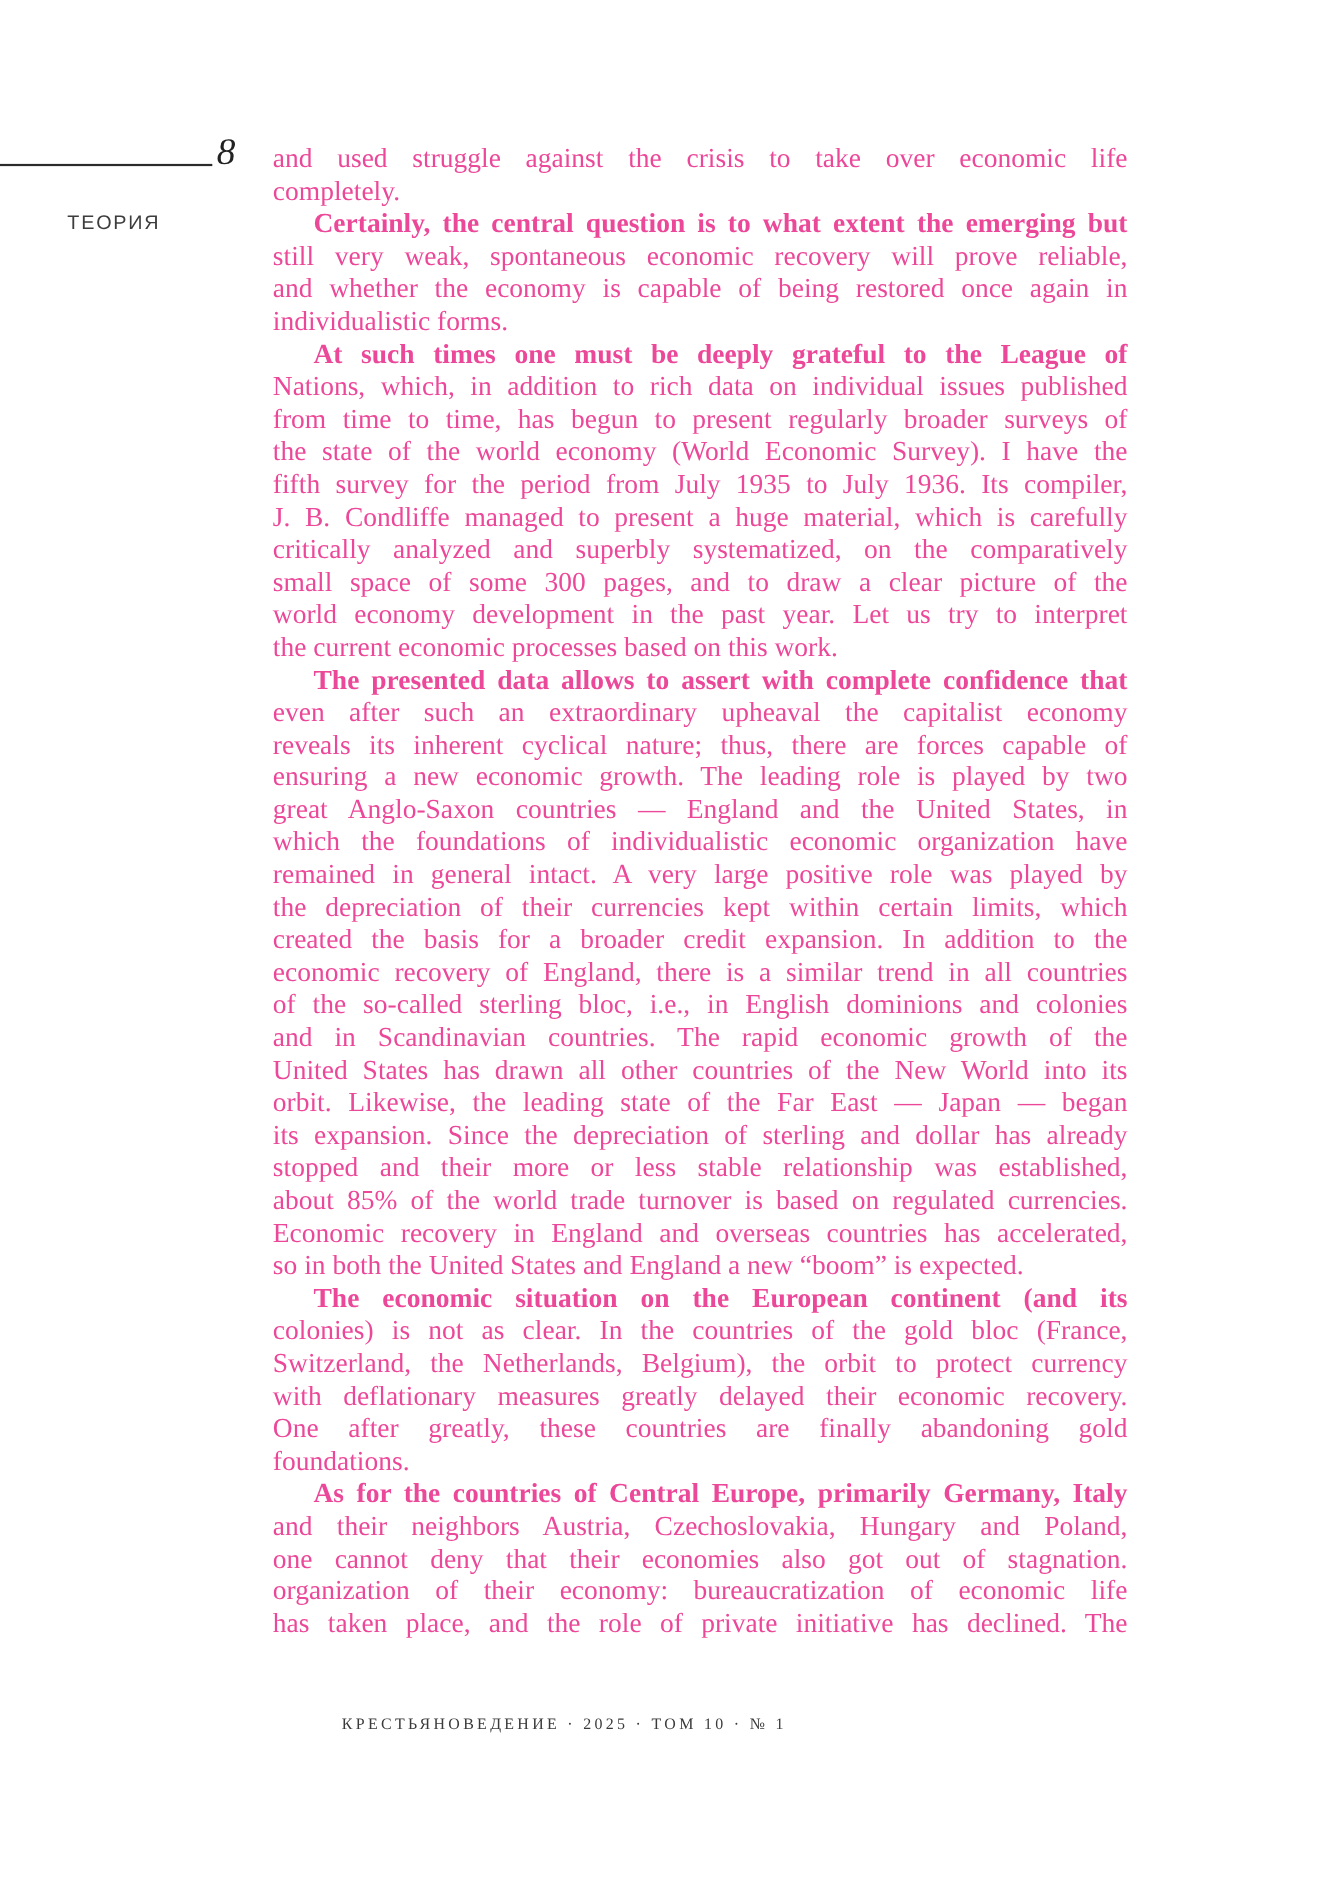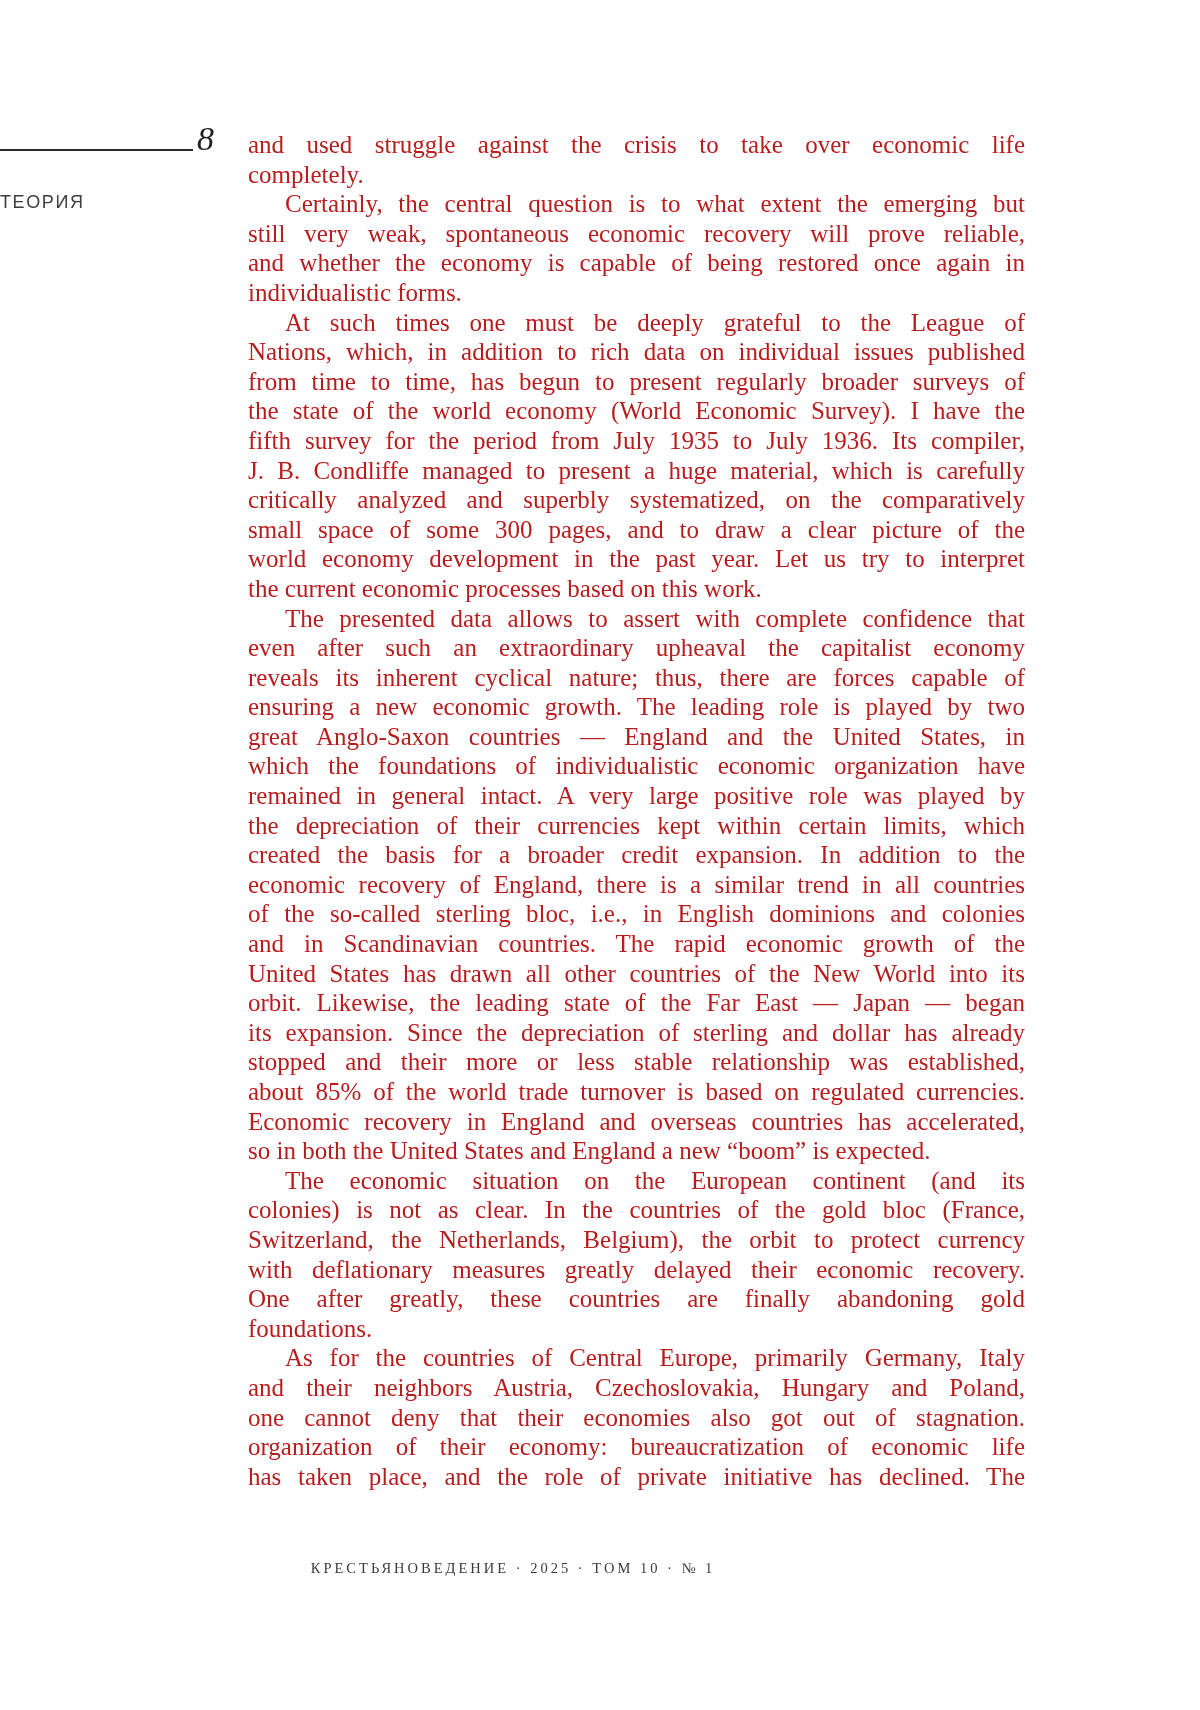--- a/index.html
+++ b/index.html
@@ -35,49 +35,50 @@
     font-style: italic;
     font-size: 34px;
     line-height: 36px;
     color: #222222;
   }
   .section-label {
     position: absolute;
     left: 0;
     top: 192px;
     width: 207px;
-    text-align: left;
+    text-align: center;
     font-family: "Liberation Sans", sans-serif;
     font-size: 18px;
     line-height: 20px;
     letter-spacing: 1.6px;
     color: #3d3d3d;
   }
   
   .text-column {
     position: absolute;
     left: 248px;
     top: 130px;
     width: 777px;
     font-family: "Liberation Serif", serif;
     font-size: 25px;
     line-height: 29.6px;
-    color: #b91c1c;
+    color: #ec4899;
   }
   .paragraph { margin: 0; padding: 0; }
   .line {
     text-align: justify;
     text-align-last: justify;
     white-space: normal;
   }
   .line.para-end {
     text-align-last: left;
   }
   .line.indent {
     text-indent: 37px;
+    font-weight: bold;
   }
   
   .running-footer {
     position: absolute;
     left: 0;
     top: 1559px;
     width: 1026px;
     text-align: center;
     font-family: "Liberation Serif", serif;
     font-size: 14.5px;

